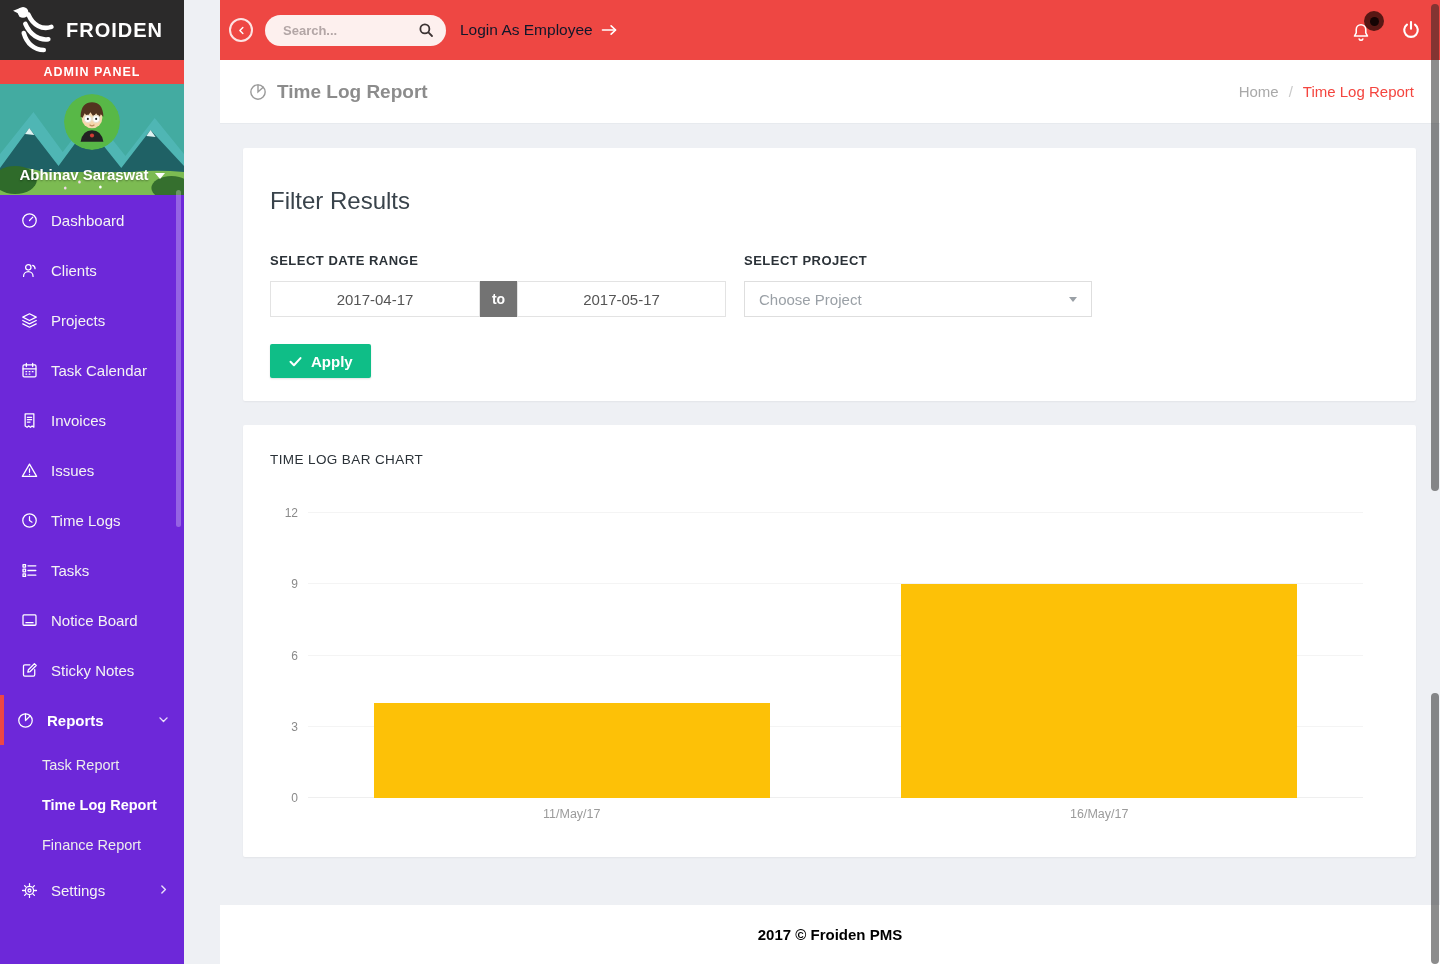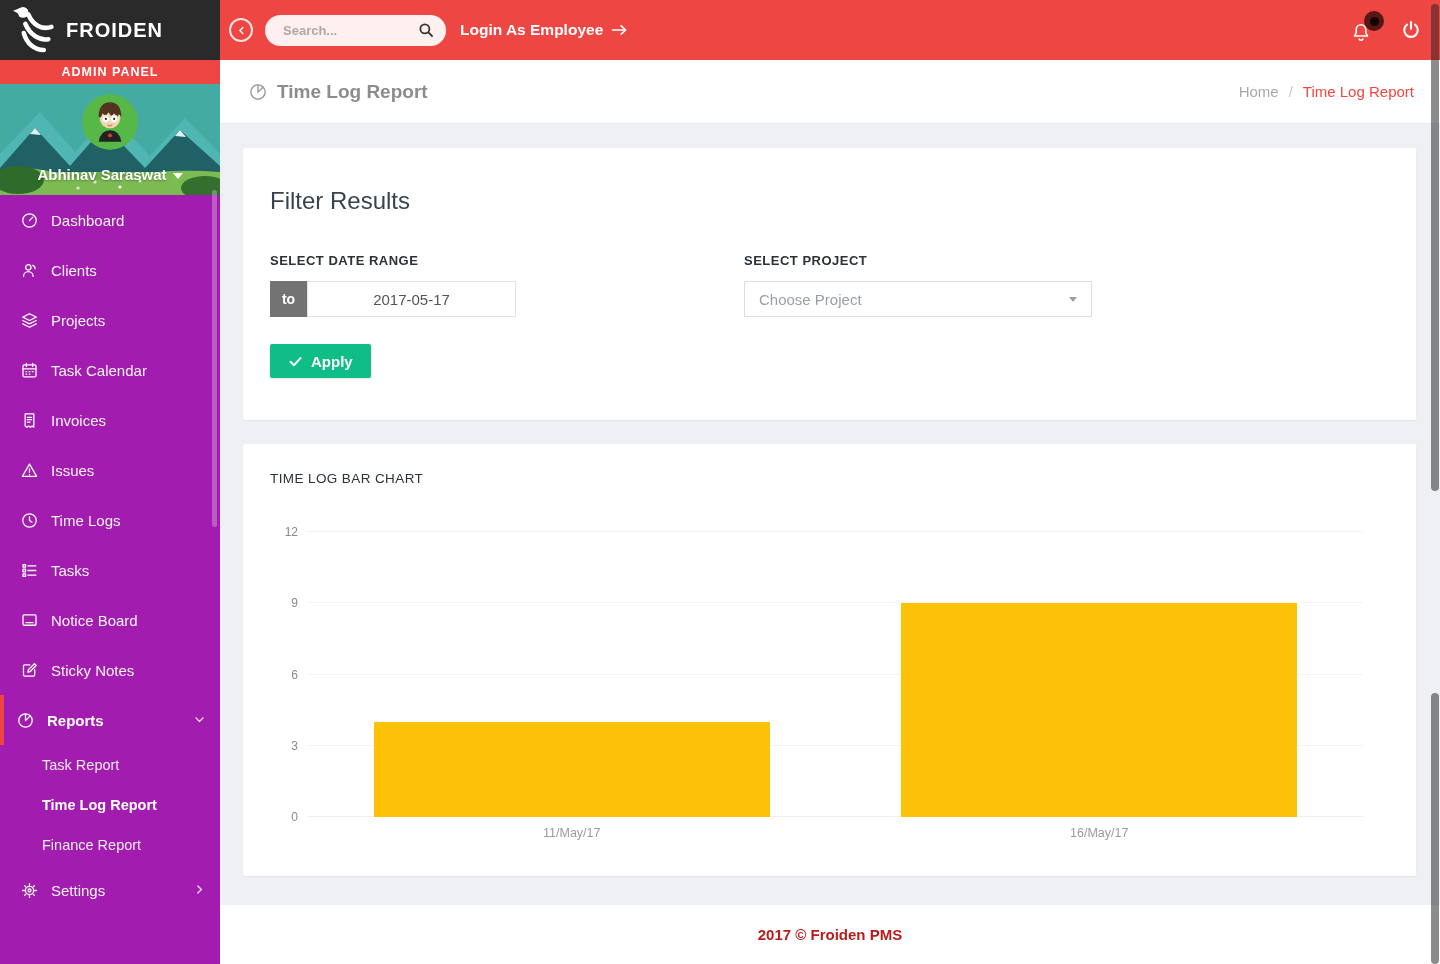--- a/index.html
+++ b/index.html
@@ -1,20 +1,20 @@
 <!DOCTYPE html>
 <html><head>
 <meta charset="utf-8">
 <style>
   * { margin:0; padding:0; box-sizing:border-box; }
   html,body { width:1440px; height:964px; overflow:hidden; }
   body { font-family:"Liberation Sans","DejaVu Sans",sans-serif; background:#eef0f4; position:relative; }
 
   
-  .sidebar { position:absolute; left:0; top:0; width:220px; height:964px; background:#a21caf; z-index:5; }
+  .sidebar { position:absolute; left:0; top:0; width:184px; height:964px; background:#6d28d9; z-index:5; }
   .logo-row { height:60px; display:flex; align-items:center; gap:10px; padding-left:10px; background:#2b2a2a; }
   .logo-row svg { width:46px; height:50px; }
   .brand-name { color:#fff; font-size:20px; font-weight:700; letter-spacing:1px; }
   .admin-band { height:24px; background:#ee4743; color:#fff; font-size:12.5px; font-weight:700;
                 letter-spacing:1px; display:flex; align-items:center; justify-content:center; }
   .profile { height:111px; position:relative; overflow:hidden; }
   .profile .scene { position:absolute; inset:0; width:100%; height:100%; }
   .avatar-wrap { position:absolute; left:50%; top:10px; transform:translateX(-50%); }
   .avatar-wrap svg { width:56px; height:56px; border-radius:50%; display:block; }
   .profile-name { position:absolute; left:0; right:0; bottom:12px; text-align:center; color:#fff;
@@ -41,22 +41,22 @@
   .collapse-btn { width:24px; height:24px; border-radius:50%; border:2px solid rgba(255,255,255,.85);
                   margin-left:9px; display:flex; align-items:center; justify-content:center; cursor:pointer; flex:none; }
   .collapse-btn svg { width:13px; height:13px; stroke:#fff; }
   .search-pill { position:relative; margin-left:12px; width:181px; height:31px; flex:none; }
   .search-pill input { width:100%; height:100%; border:none; outline:none; border-radius:16px;
                   background:#fdf0ee; padding:0 36px 0 18px; font-size:13px; font-weight:700;
                   color:#6b5f5f; font-family:inherit; }
   .search-pill input::placeholder { color:#b3a6a6; }
   .search-pill .search-ico { position:absolute; right:11px; top:6px; width:18px; height:18px; }
   .search-pill .search-ico svg { width:18px; height:18px; stroke:#3c3434; }
-  .login-as { display:flex; align-items:center; gap:8px; margin-left:14px; color:#ffffff; font-size:15.5px;
-              font-weight:700; cursor:pointer; }
+  .login-as { display:flex; align-items:center; gap:8px; margin-left:14px; color:#0f172a; font-size:15.5px;
+              font-weight:400; cursor:pointer; }
   .login-as svg { width:18px; height:14px; stroke:#fff; }
   .topbar-right { margin-left:auto; display:flex; align-items:center; gap:24px; padding-right:18px; }
   .bell-wrap { position:relative; width:26px; height:26px; cursor:pointer; }
   .bell-wrap svg { width:22px; height:22px; stroke:#fff; position:absolute; left:0; bottom:0; }
   .bell-badge { position:absolute; right:-8px; top:-6px; width:20px; height:20px; border-radius:50%;
                 background:#571714; display:flex; align-items:center; justify-content:center; }
   .bell-badge::after { content:""; width:9px; height:9px; border-radius:50%; background:#140404; }
   .power-btn { width:22px; height:22px; cursor:pointer; }
   .power-btn svg { width:22px; height:22px; stroke:#fff; }
 
@@ -66,21 +66,21 @@
   .page-title { display:flex; align-items:center; gap:9px; color:#8c8c8c; font-size:19px; font-weight:700; }
   .page-title svg { width:20px; height:20px; stroke:#9a9a9a; }
   .breadcrumb { margin-left:auto; display:flex; align-items:center; gap:10px; font-size:15px; }
   .breadcrumb .bc-home { color:#a9a9a9; cursor:pointer; }
   .breadcrumb .bc-sep { color:#c9c9c9; }
   .breadcrumb .bc-current { color:#f4453f; }
 
   
   .content { position:absolute; left:220px; top:124px; width:1220px; padding:24px 24px 0 23px; }
   .card { background:#fff; border-radius:2px; box-shadow:0 1px 2px rgba(0,0,0,.05); }
-  .filter-card { padding:27px 32px 42px 27px; }
+  .filter-card { padding:27px 32px 23px 27px; }
   .filter-title { font-size:24px; color:#39434b; font-weight:500; margin-top:12px; }
   .field-labels { display:flex; margin-top:38px; }
   .field-label { font-size:13px; font-weight:700; color:#2b3238; letter-spacing:.5px; }
   .label-date { width:456px; }
   .label-project { margin-left:18px; }
   .controls-row { display:flex; margin-top:13px; align-items:stretch; }
   .date-group { display:flex; width:456px; flex:none; }
   .date-input { width:210px; height:36px; border:1px solid #e3e3e3; text-align:center; font-size:15px;
                 color:#555; outline:none; font-family:inherit; background:#fff; }
   .date-input:last-child { width:209px; }
@@ -106,21 +106,21 @@
   .gridline.base { background:#efefef; }
   .bars { position:absolute; inset:0; display:flex; align-items:flex-end; }
   .bar-slot { flex:1; display:flex; justify-content:center; align-items:flex-end; height:100%; }
   .bar { width:75%; }
   .xlabels { display:flex; margin:9px 26px 0 38px; }
   .xlabel { flex:1; text-align:center; font-size:12.5px; color:#9b9b9b; }
 
   
   .footer { position:absolute; left:220px; top:905px; width:1220px; height:59px; background:#fff;
             display:flex; align-items:center; justify-content:center; font-size:15px; font-weight:700;
-            color:#b91c1c; }
+            color:#000000; }
 
   
   .pg-scroll { position:absolute; right:1px; width:8px; border-radius:4px; background:rgba(35,35,35,.52); z-index:20; }
   .pg-scroll.seg1 { top:4px; height:487px; }
   .pg-scroll.seg2 { top:693px; height:271px; }
 </style>
 </head>
 <body>
 
 <div class="sidebar">
@@ -360,20 +360,21 @@
 <div class="content">
 
   <div class="card filter-card">
     <div class="filter-title">Filter Results</div>
     <div class="field-labels">
       <div class="field-label label-date">SELECT DATE RANGE</div>
       <div class="field-label label-project">SELECT PROJECT</div>
     </div>
     <div class="controls-row">
       <div class="date-group">
+        <input class="date-input" value="2017-04-17" style="">
         <div class="to-box">to</div>
         <input class="date-input" value="2017-05-17" style="">
       </div>
       <div class="project-select">
         <span>Choose Project</span>
         <span class="dd-caret"></span>
       </div>
     </div>
     <button class="apply-btn">
       <svg viewBox="0 0 24 24" fill="none" stroke-width="3.2" stroke-linecap="round" stroke-linejoin="round">

